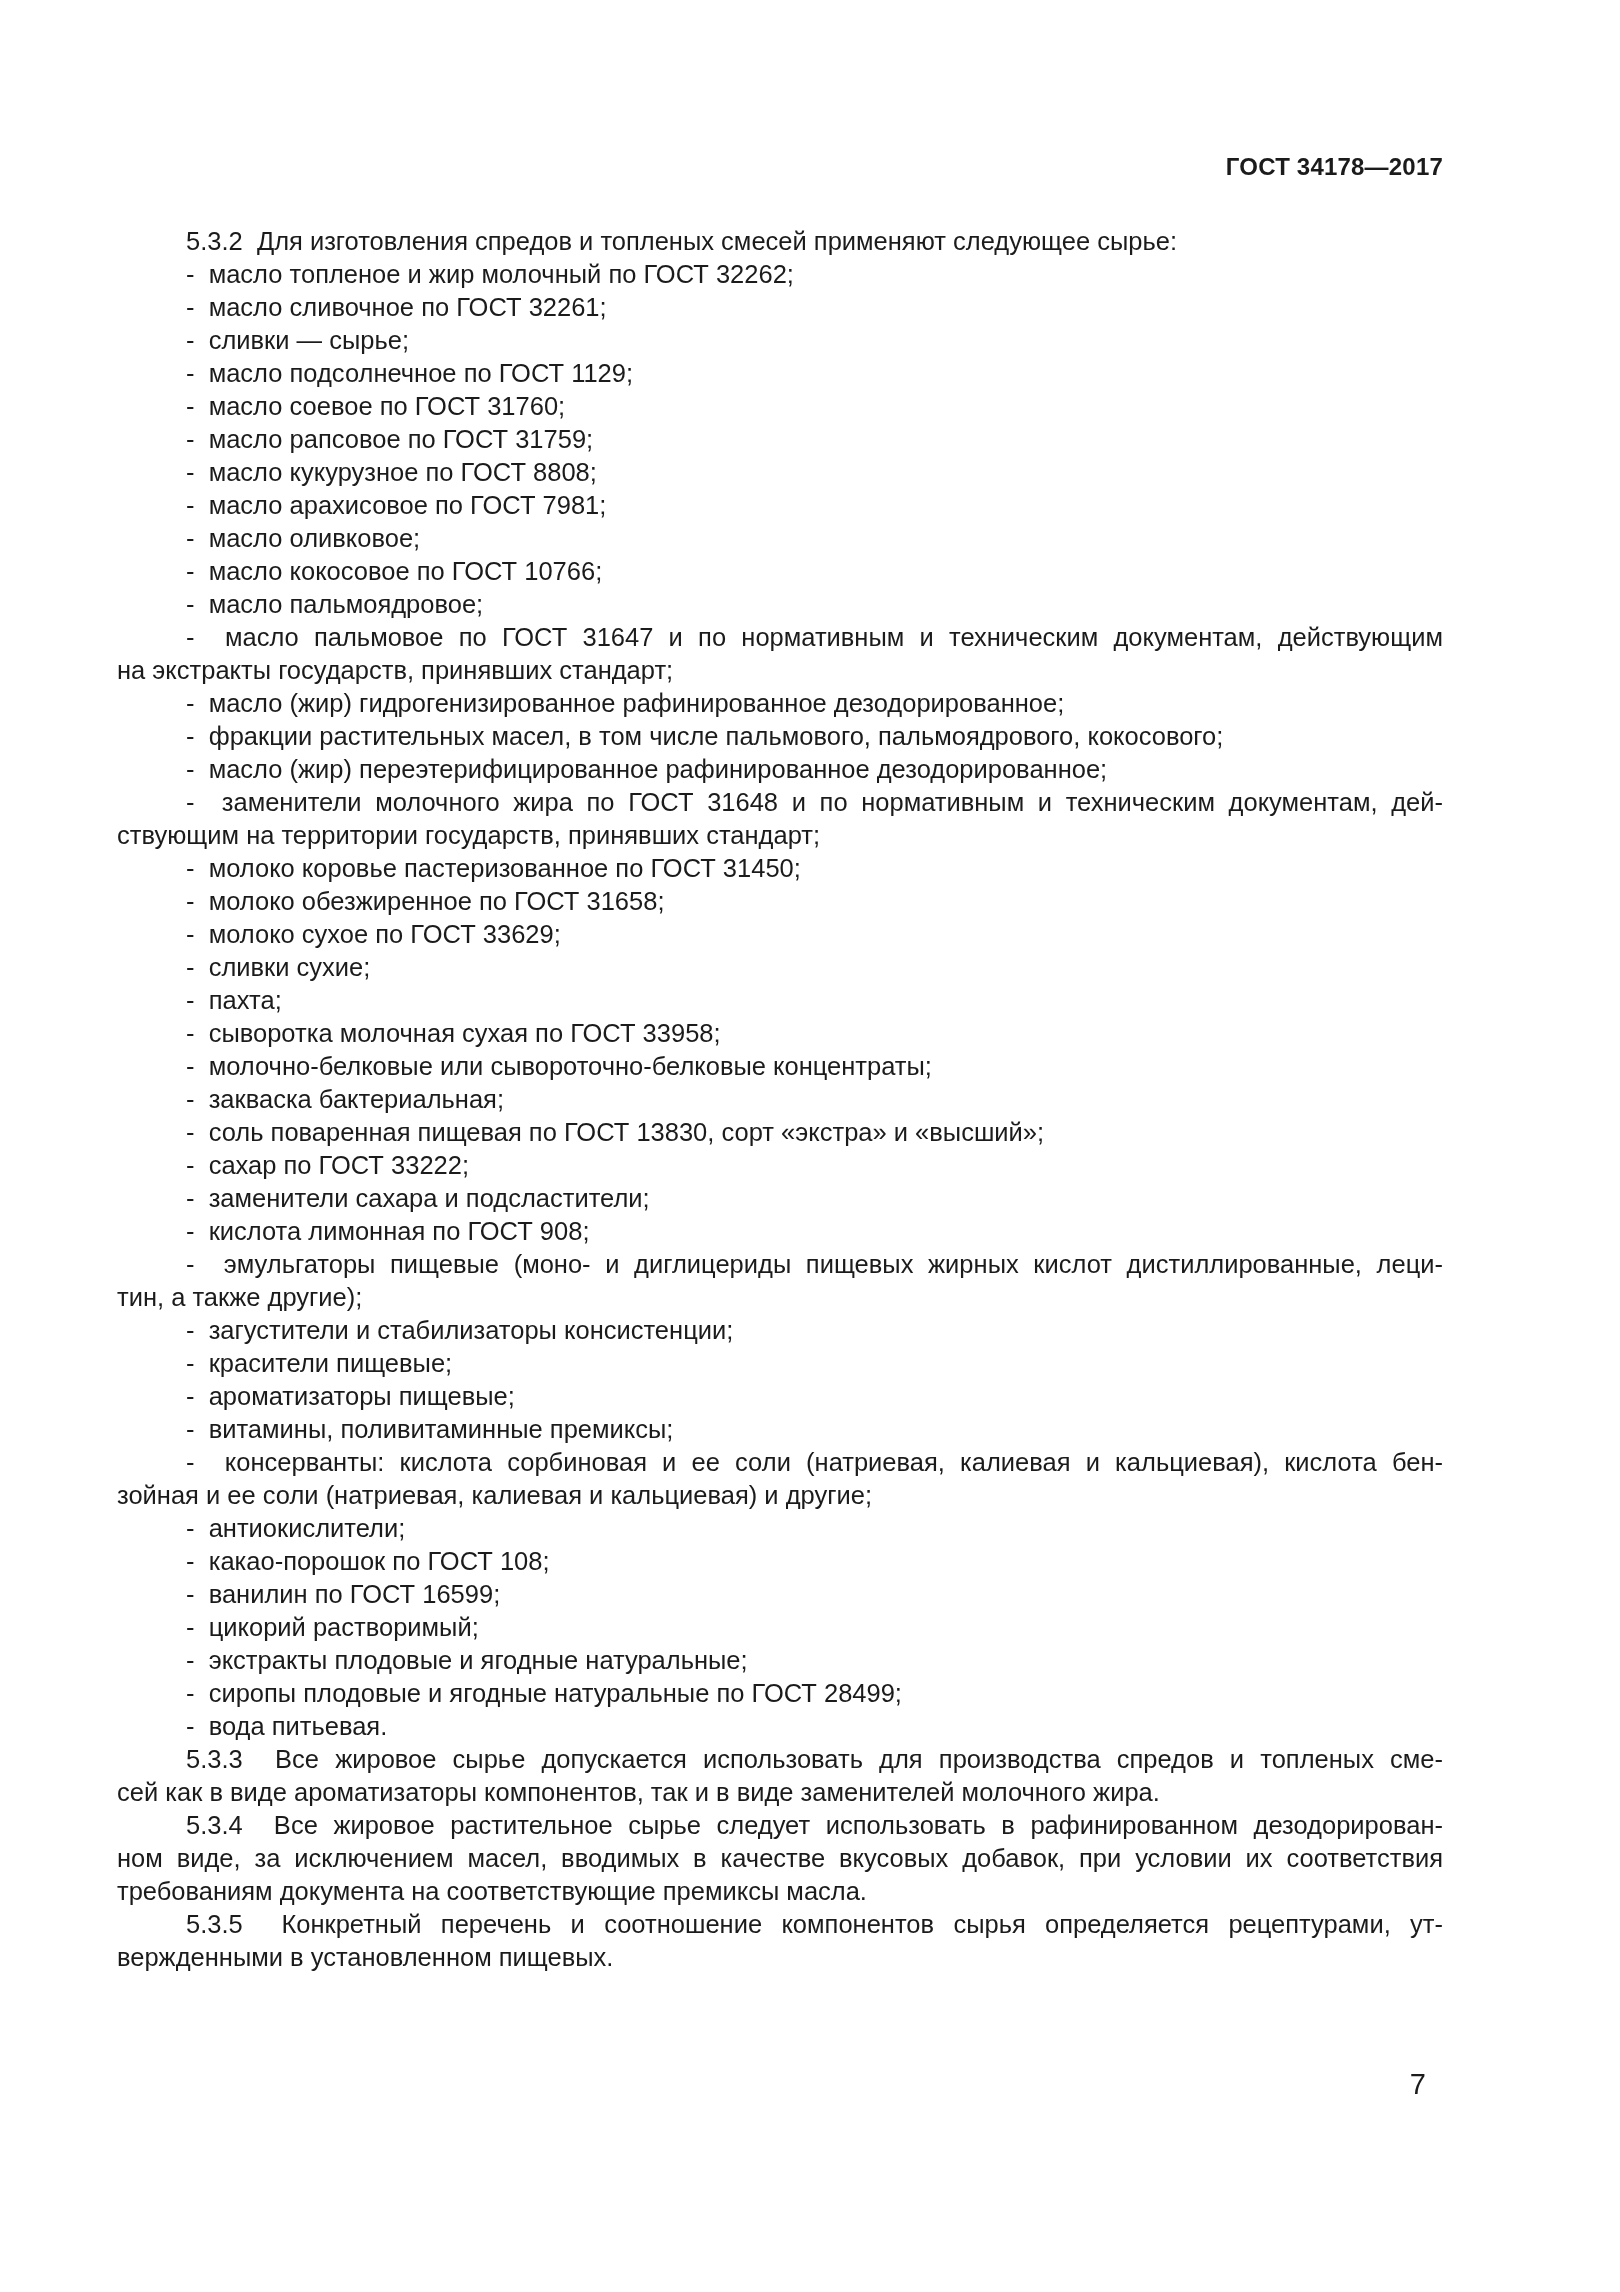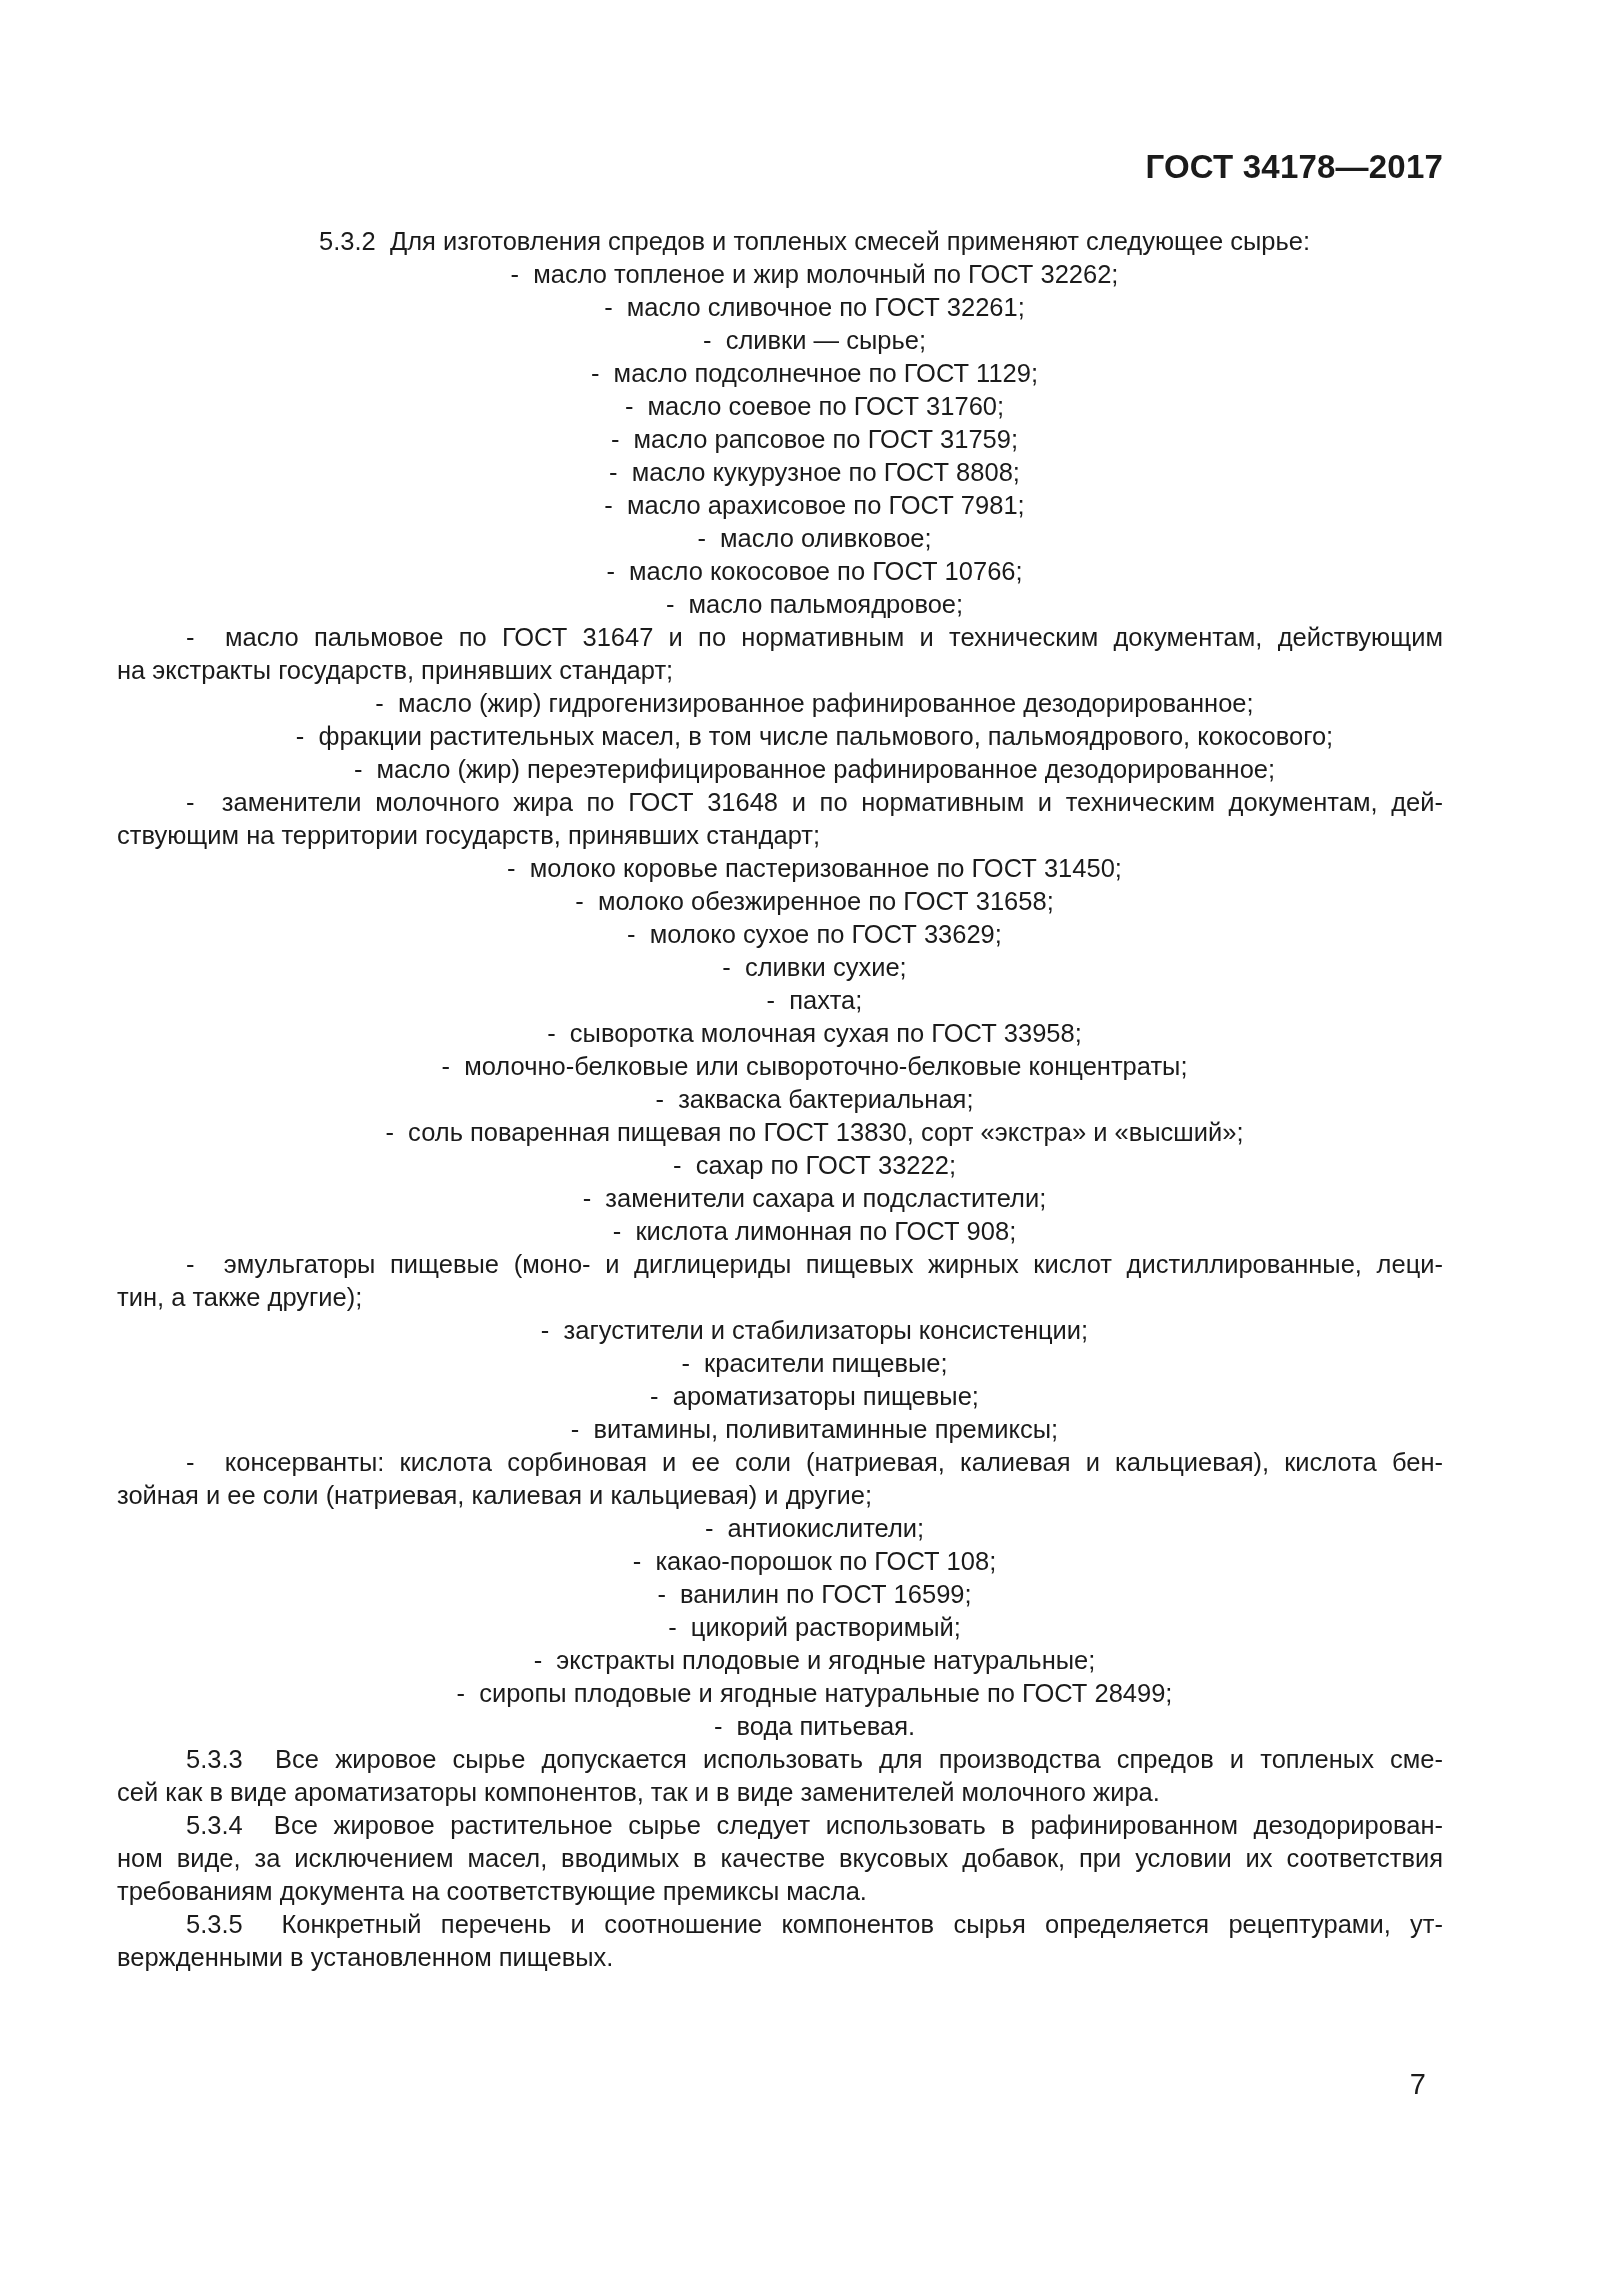--- a/index.html
+++ b/index.html
@@ -15,36 +15,36 @@
     overflow: hidden;
     font-family: "Liberation Sans", sans-serif;
     color: #1b1b1b;
   }
   .std-header {
     position: absolute;
     top: 150px;
     left: 117px;
     width: 1326px;
     text-align: right;
-    font-size: 33px;
+    font-size: 24px;
     line-height: 33px;
     font-weight: bold;
     letter-spacing: 0.2px;
   }
   .doc-body {
     position: absolute;
     top: 225px;
     left: 117px;
     width: 1326px;
     font-size: 25.5px;
     line-height: 33px;
   }
   .para { margin: 0; padding: 0; }
   .line { margin: 0; padding: 0; white-space: normal; }
-  .line.first { padding-left: 69px; text-align: center; }
+  .line.first { padding-left: 69px; }
   .line.just {
     text-align: justify;
     text-align-last: justify;
   }
   .folio {
     position: absolute;
     top: 2068px;
     left: 117px;
     width: 1309px;
     text-align: right;

